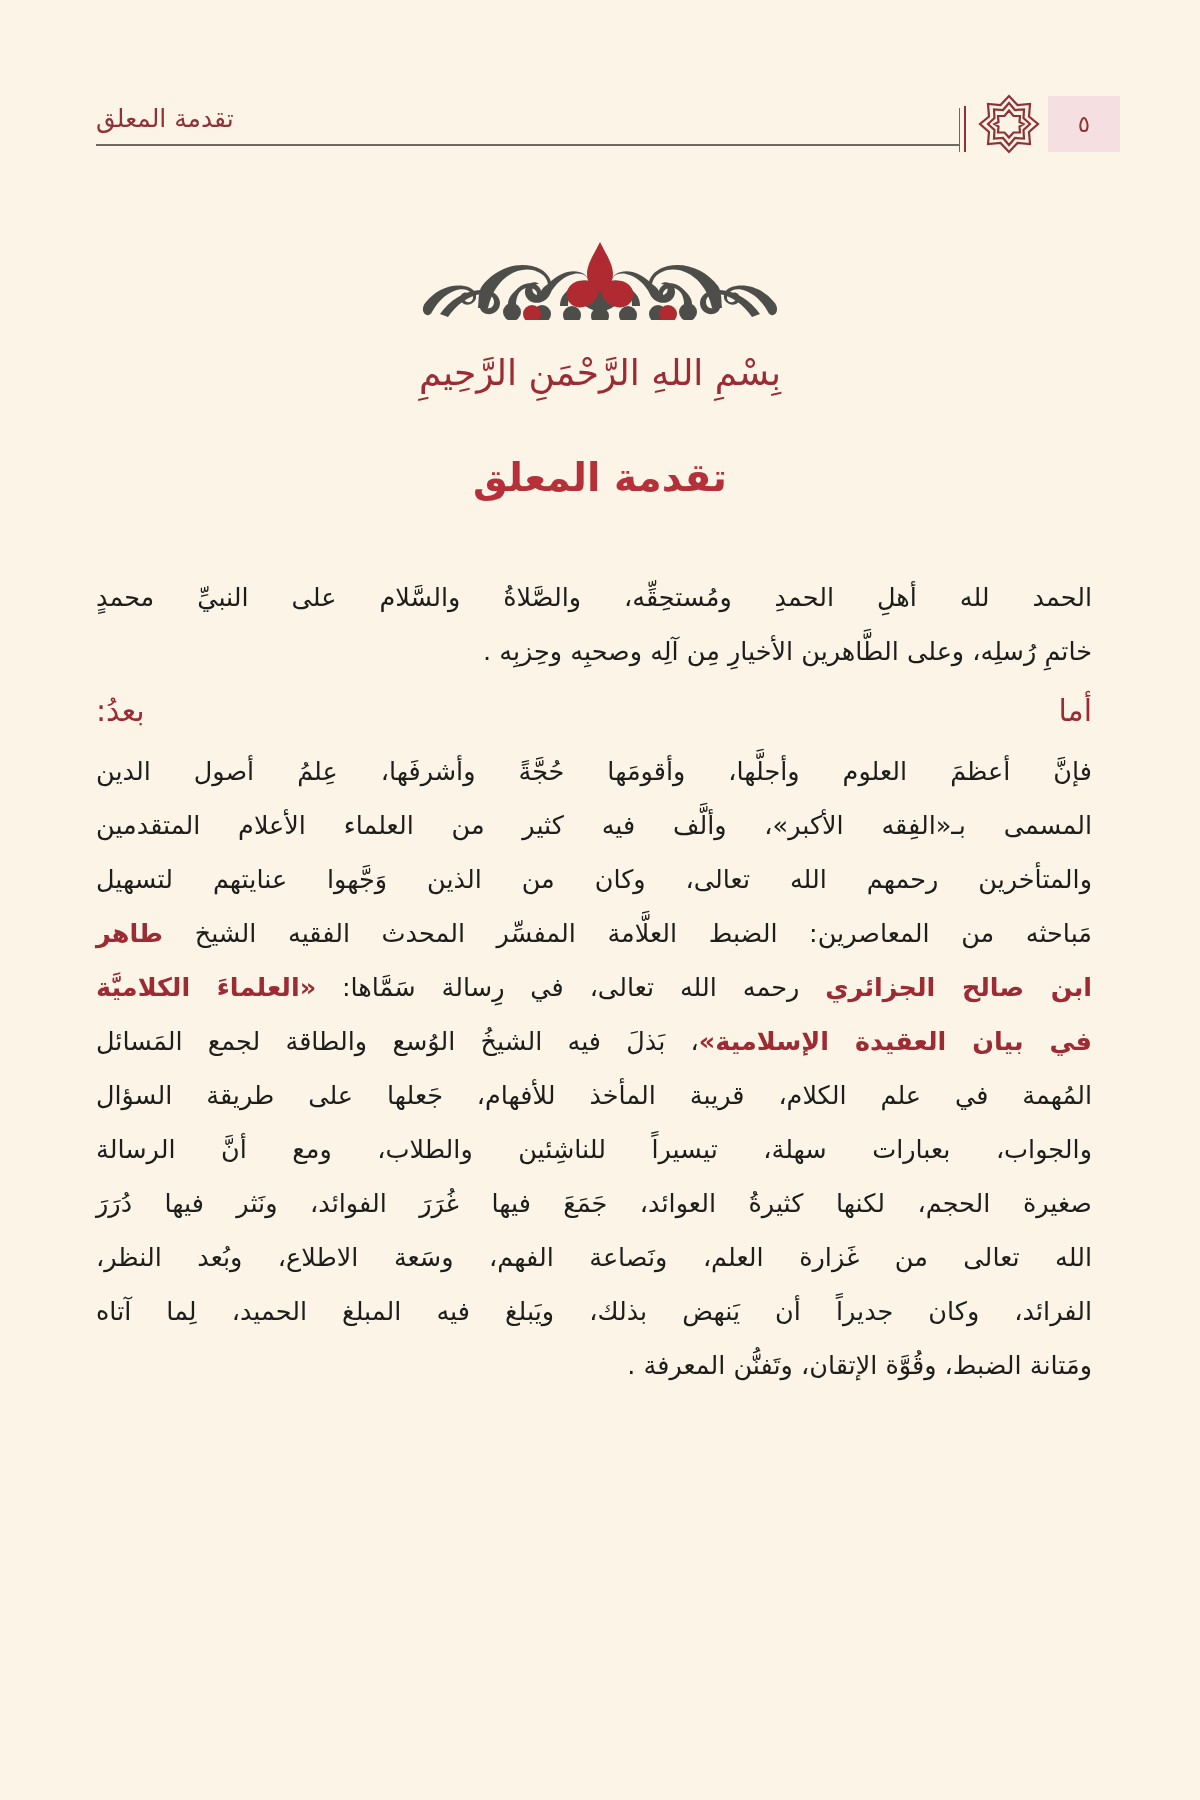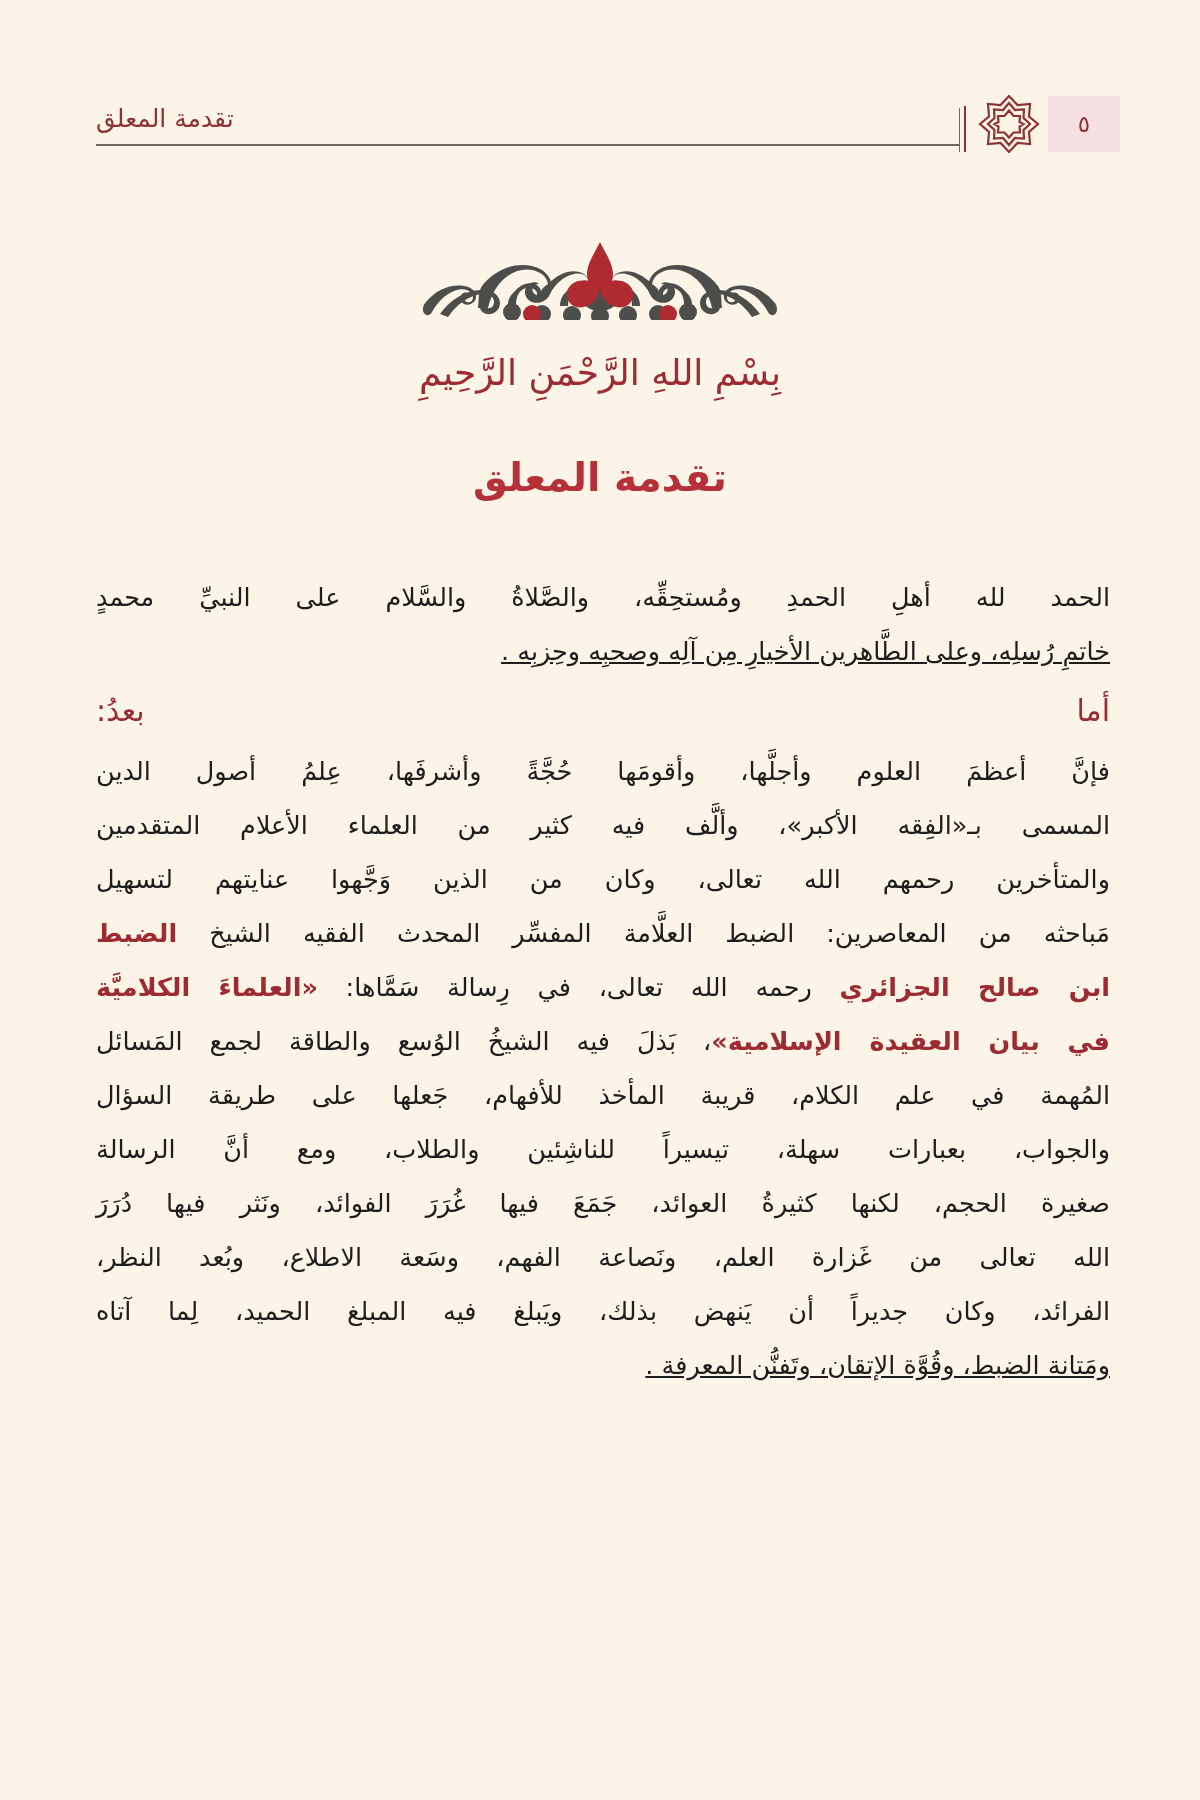--- a/index.html
+++ b/index.html
@@ -114,21 +114,21 @@
     font-weight:bold;
     font-family:"DejaVu Sans",sans-serif;
     direction:rtl;
     letter-spacing:1px;
   }
 
   
   .body-area{
     position:absolute;
     top:570px;
-    right:90px;
+    right:108px;
     left:96px;
     direction:rtl;
     text-align:justify;
     text-align-last:justify;
     color:#1d1d1b;
     font-size:25.5px;
     line-height:54px;
     font-family:"DejaVu Sans",sans-serif;
   }
   .para{
@@ -138,21 +138,20 @@
     direction:rtl;
   }
   .line{
     display:block;
     text-align:justify;
     text-align-last:justify;
     white-space:nowrap;
   }
   .line.final{
     text-align-last:right;
-    text-decoration:underline;
   }
   .red-b{ color:#9c2b33; font-weight:bold; }
   .ama{
     display:block;
     text-align:center;
     color:#9c2b33;
     font-size:30px;
     margin:2px 0 6px 0;
   }
 </style>
@@ -260,21 +259,21 @@
       <span class="line final">خاتمِ رُسلِه، وعلى الطَّاهرين الأخيارِ مِن آلِه وصحبِه وحِزبِه .</span>
     </div>
 
     <div class="ama">أما بعدُ:</div>
 
     <div class="para">
       <span class="line">فإنَّ أعظمَ العلوم وأجلَّها، وأقومَها حُجَّةً وأشرفَها، عِلمُ أصول الدين</span>
       <span class="line">المسمى بـ«الفِقه الأكبر»، وألَّف فيه كثير من العلماء الأعلام المتقدمين</span>
       <span class="line">والمتأخرين رحمهم الله تعالى، وكان من الذين وَجَّهوا عنايتهم لتسهيل</span>
 
-      <span class="line"><span>مَباحثه من المعاصرين: الضبط العلَّامة المفسِّر المحدث الفقيه الشيخ </span><span class="red-b">الضبط</span></span>
+      <span class="line"><span>مَباحثه من المعاصرين: الضبط العلَّامة المفسِّر المحدث الفقيه الشيخ </span><span class="red-b">طاهر</span></span>
 
       <span class="line"><span class="red-b">ابن صالح الجزائري</span><span> رحمه الله تعالى، في رِسالة سَمَّاها: </span><span class="red-b">«العلماءَ الكلاميَّة</span></span>
 
       <span class="line"><span class="red-b">في بيان العقيدة الإسلامية»</span><span>، بَذلَ فيه الشيخُ الوُسع والطاقة لجمع المَسائل</span></span>
 
       <span class="line">المُهمة في علم الكلام، قريبة المأخذ للأفهام، جَعلها على طريقة السؤال</span>
       <span class="line">والجواب، بعبارات سهلة، تيسيراً للناشِئين والطلاب، ومع أنَّ الرسالة</span>
       <span class="line">صغيرة الحجم، لكنها كثيرةُ العوائد، جَمَعَ فيها غُرَرَ الفوائد، ونَثر فيها دُرَرَ</span>
       <span class="line">الله تعالى من غَزارة العلم، ونَصاعة الفهم، وسَعة الاطلاع، وبُعد النظر،</span>
       <span class="line">الفرائد، وكان جديراً أن يَنهض بذلك، ويَبلغ فيه المبلغ الحميد، لِما آتاه</span>

